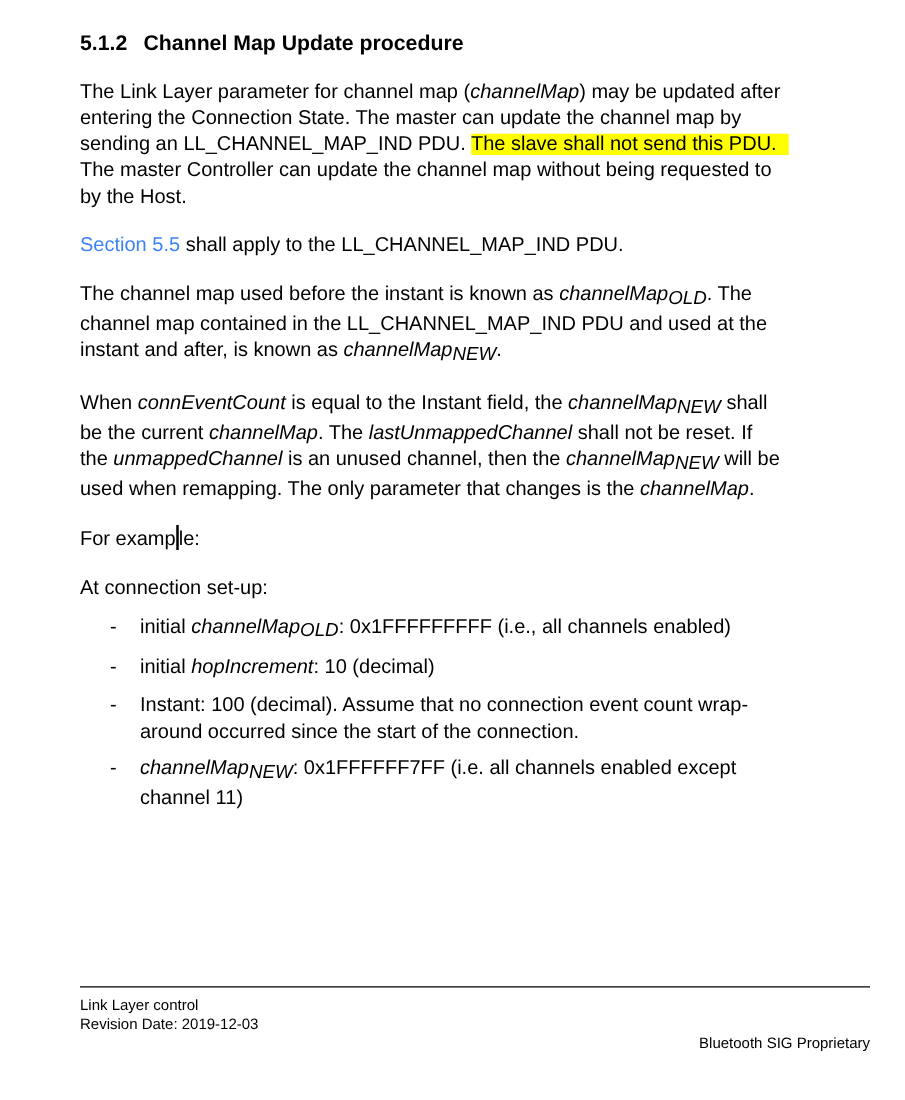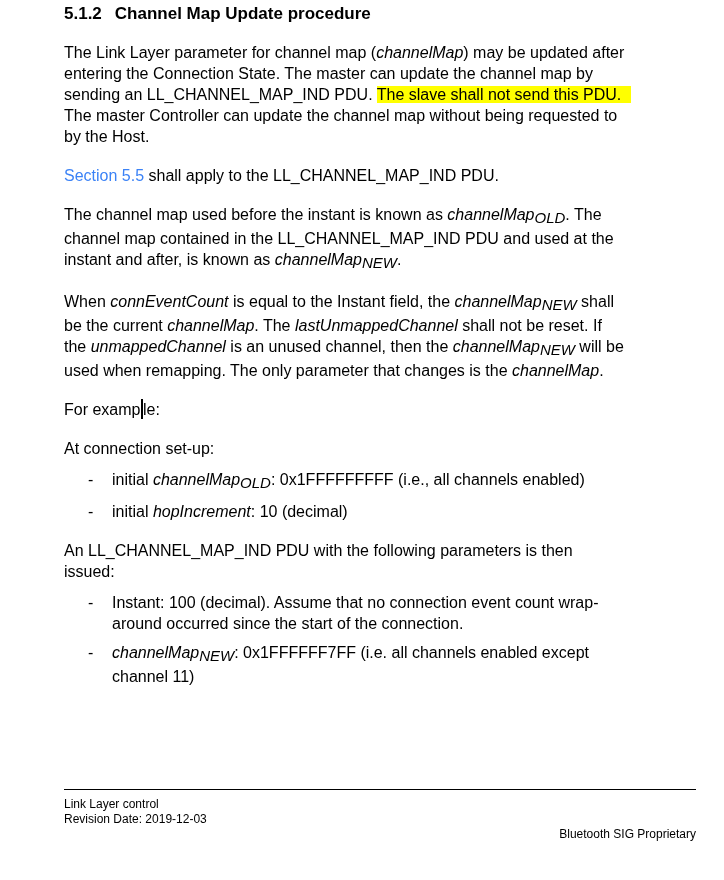--- a/index.html
+++ b/index.html
@@ -10,21 +10,21 @@
     height: 880px;
     background: #ffffff;
     font-family: "Liberation Sans", "DejaVu Sans", sans-serif;
     font-size: 16px;
     line-height: 21px;
     color: #000000;
     overflow: hidden;
   }
   .content {
     position: absolute;
-    top: 4px;
+    top: 25px;
     left: 64px;
     width: 652px;
   }
   .heading {
     margin: 0;
     font-size: 17px;
     font-weight: bold;
     line-height: 20px;
     white-space: nowrap;
   }
@@ -97,21 +97,20 @@
       <div class="bitem">
         <span class="dash">-</span>
         <div class="btext"><span class="run-n">initial </span><span class="run-i">channelMap</span><span class="run-sub">OLD</span><span class="run-n">: 0x1FFFFFFFFF (i.e., all channels enabled)</span></div>
       </div>
       <div class="bitem">
         <span class="dash">-</span>
         <div class="btext"><span class="run-n">initial </span><span class="run-i">hopIncrement</span><span class="run-n">: 10 (decimal)</span></div>
       </div>
     </div>
 
-    <p class="para"><span class="run-n">An LL_CHANNEL_MAP_IND PDU with the following parameters is then</span><br><span class="run-n">issued:</span></p>
 
     <div class="blist">
       <div class="bitem">
         <span class="dash">-</span>
         <div class="btext"><span class="run-n">Instant: 100 (decimal). Assume that no connection event count wrap-</span><br><span class="run-n">around occurred since the start of the connection.</span></div>
       </div>
       <div class="bitem">
         <span class="dash">-</span>
         <div class="btext"><span class="run-i">channelMap</span><span class="run-sub">NEW</span><span class="run-n">: 0x1FFFFFF7FF (i.e. all channels enabled except</span><br><span class="run-n">channel 11)</span></div>
       </div>

